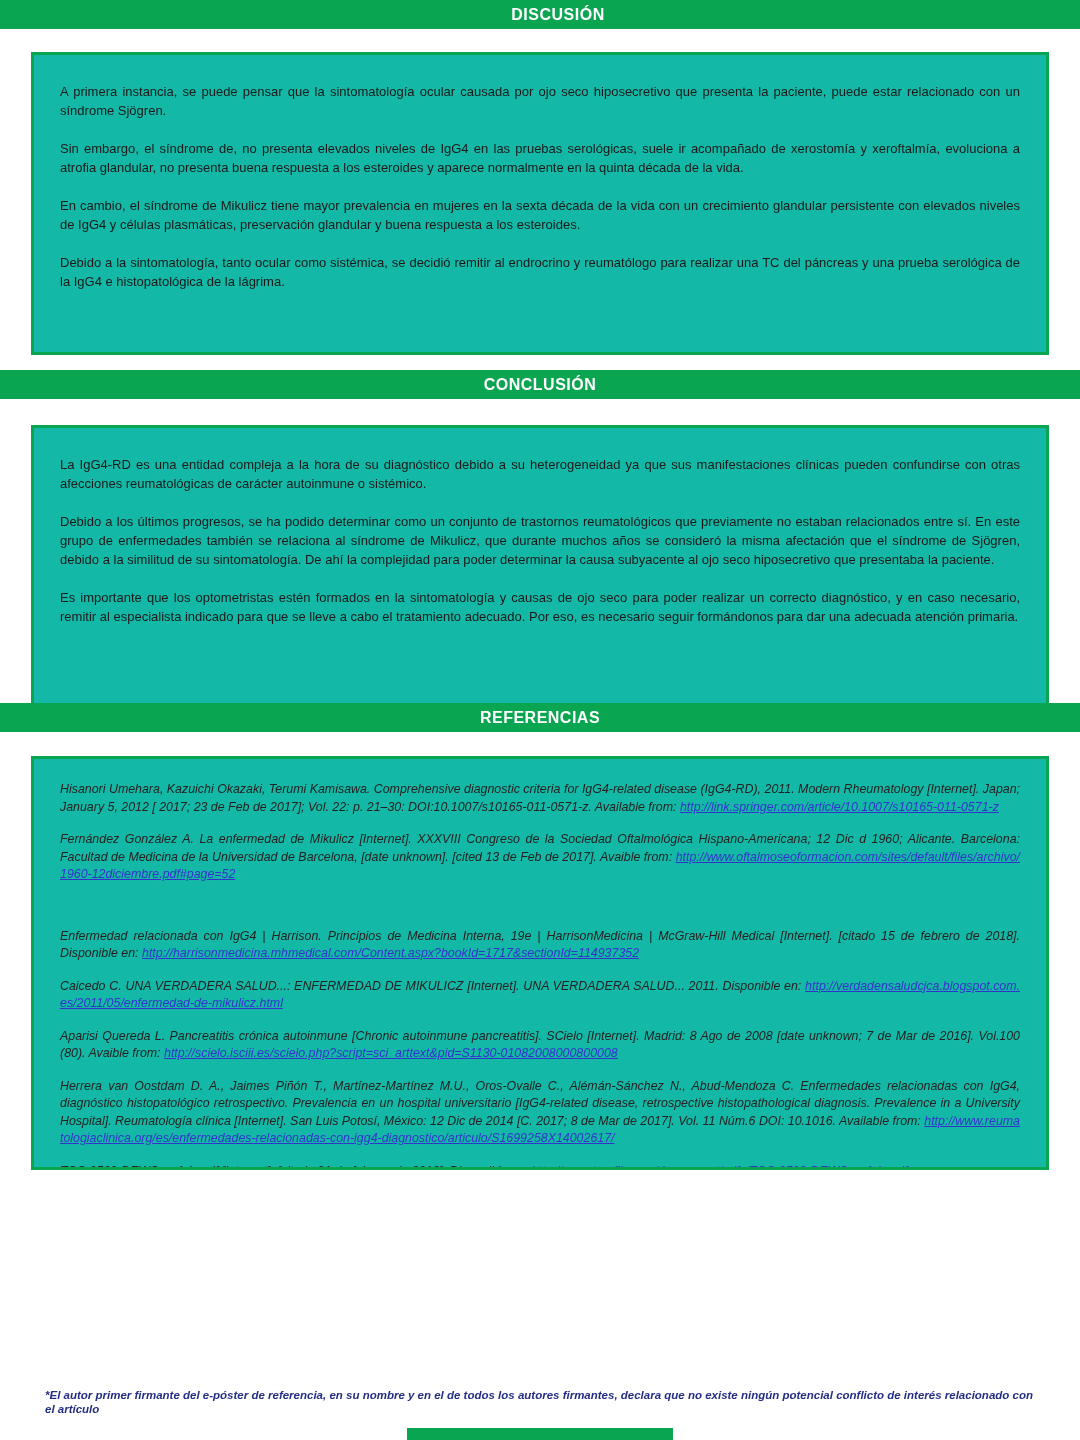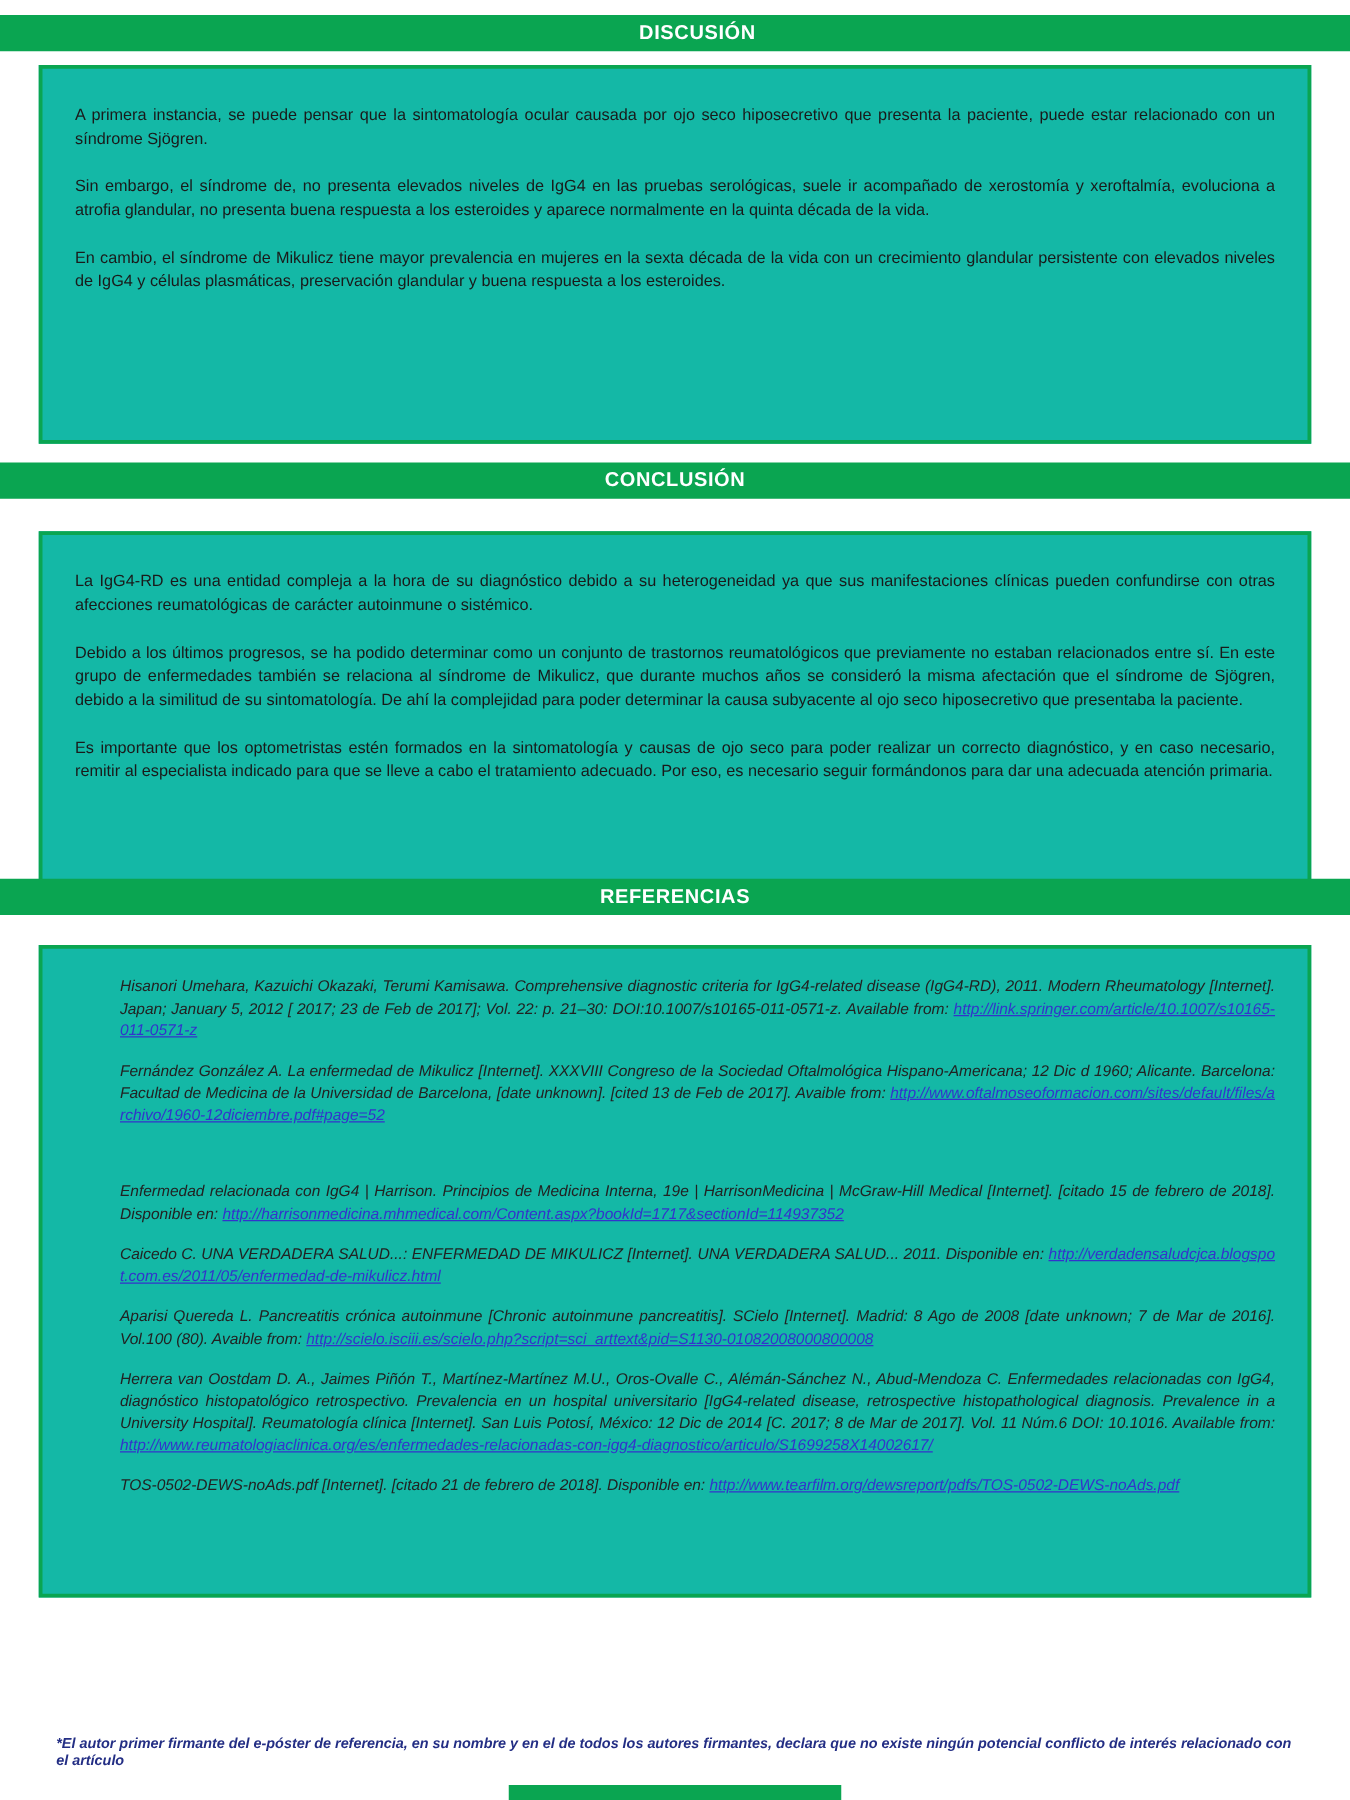--- a/index.html
+++ b/index.html
@@ -36,26 +36,26 @@
   .content-box .inner{
     padding:27px 26px 0 26px;
   }
   .content-box p{
     margin:0 0 19px 0;
     font-size:13px;
     line-height:19px;
     color:var(--ink);
     text-align:justify;
   }
-  #bar-discusion{top:12px;padding-left:36px;}
+  #bar-discusion{top:0;padding-left:36px;}
   #box-discusion{top:52px;height:303px;}
   #bar-conclusion{top:370px;}
   #box-conclusion{top:425px;height:300px;}
   #bar-referencias{top:703px;}
-  #box-referencias{top:756px;height:522px;padding-left:36px;}
+  #box-referencias{top:756px;height:414px;}
   #box-referencias .inner{padding:22px 26px 0 26px;}
   #box-referencias p.ref{
     font-style:italic;
     font-size:12.4px;
     line-height:17.5px;
     margin:0 0 15px 0;
     color:#222222;
   }
   #box-referencias p.ref.extra-gap{margin-bottom:44px;}
   a.ref-link{
@@ -85,20 +85,21 @@
 <body>
 
 <div class="section-bar" id="bar-discusion">
   <span>DISCUSIÓN</span>
 </div>
 <div class="content-box" id="box-discusion">
   <div class="inner">
     <p>A primera instancia, se puede pensar que la sintomatología ocular causada por ojo seco hiposecretivo que presenta la paciente, puede estar relacionado con un síndrome Sjögren.</p>
     <p>Sin embargo, el síndrome de, no presenta elevados niveles de IgG4 en las pruebas serológicas, suele ir acompañado de xerostomía y xeroftalmía, evoluciona a atrofia glandular, no presenta buena respuesta a los esteroides y aparece normalmente en la quinta década de la vida.</p>
     <p>En cambio, el síndrome de Mikulicz tiene mayor prevalencia en mujeres en la sexta década de la vida con un crecimiento glandular persistente con elevados niveles de IgG4 y células plasmáticas, preservación glandular y buena respuesta a los esteroides.</p>
+    <p>Debido a la sintomatología, tanto ocular como sistémica, se decidió remitir al endrocrino y reumatólogo para realizar una TC del páncreas y una prueba serológica de la IgG4 e histopatológica de la lágrima.</p>
   </div>
 </div>
 
 <div class="section-bar" id="bar-conclusion">
   <span>CONCLUSIÓN</span>
 </div>
 <div class="content-box" id="box-conclusion">
   <div class="inner">
     <p>La IgG4-RD es una entidad compleja a la hora de su diagnóstico debido a su heterogeneidad ya que sus manifestaciones clínicas pueden confundirse con otras afecciones reumatológicas de carácter autoinmune o sistémico.</p>
     <p>Debido a los últimos progresos, se ha podido determinar como un conjunto de trastornos reumatológicos que previamente no estaban relacionados entre sí. En este grupo de enfermedades también se relaciona al síndrome de Mikulicz, que durante muchos años se consideró la misma afectación que el síndrome de Sjögren, debido a la similitud de su sintomatología. De ahí la complejidad para poder determinar la causa subyacente al ojo seco hiposecretivo que presentaba la paciente.</p>

